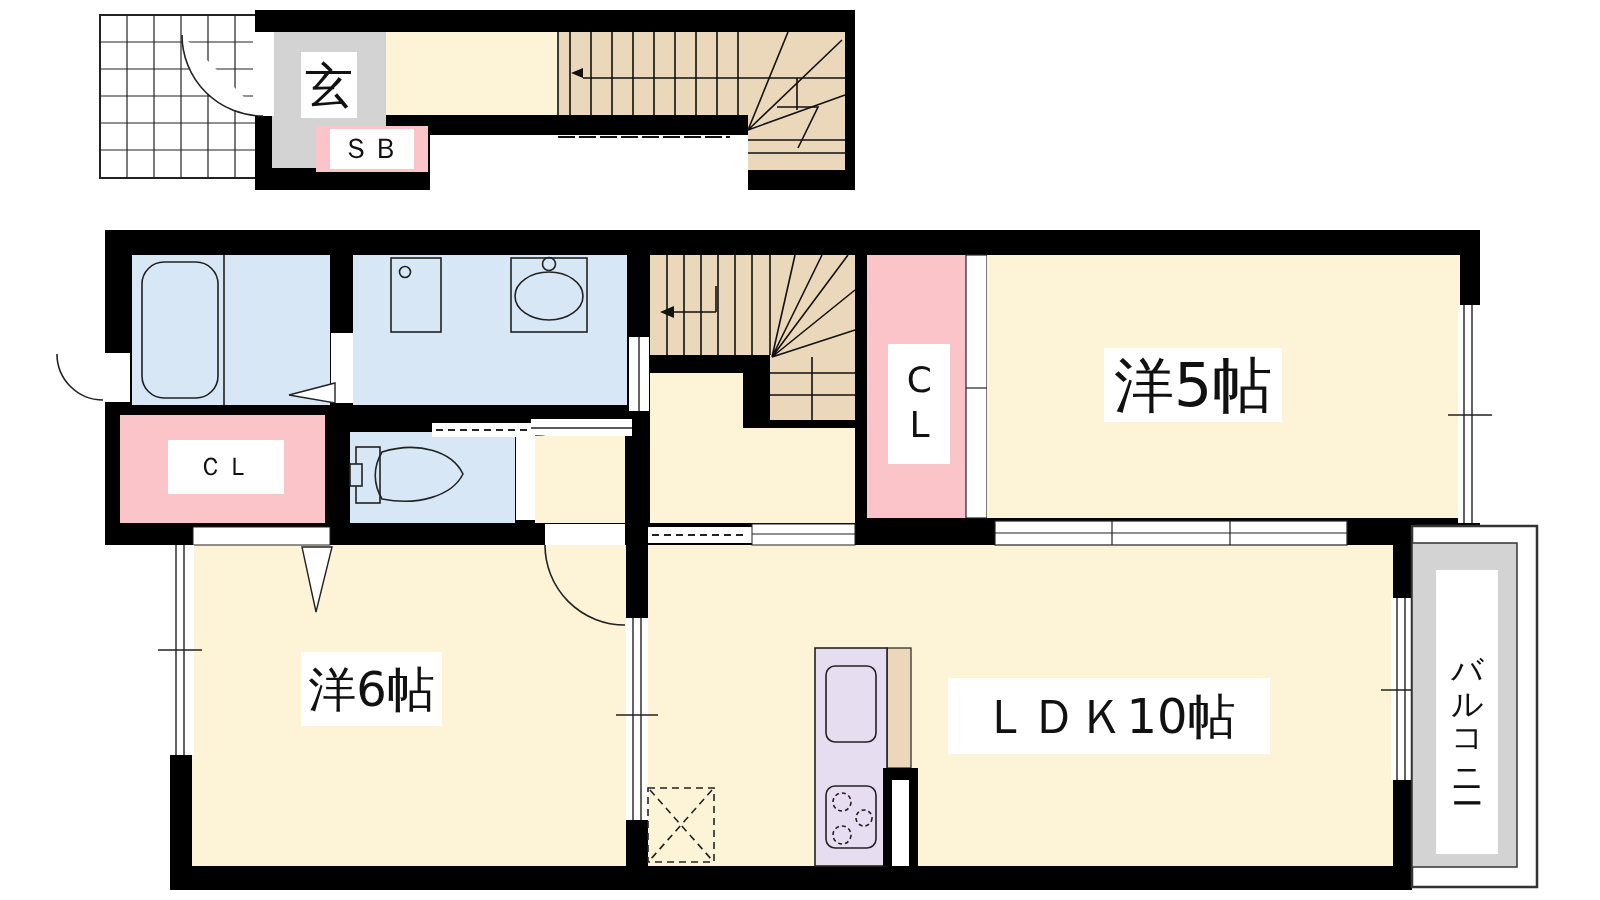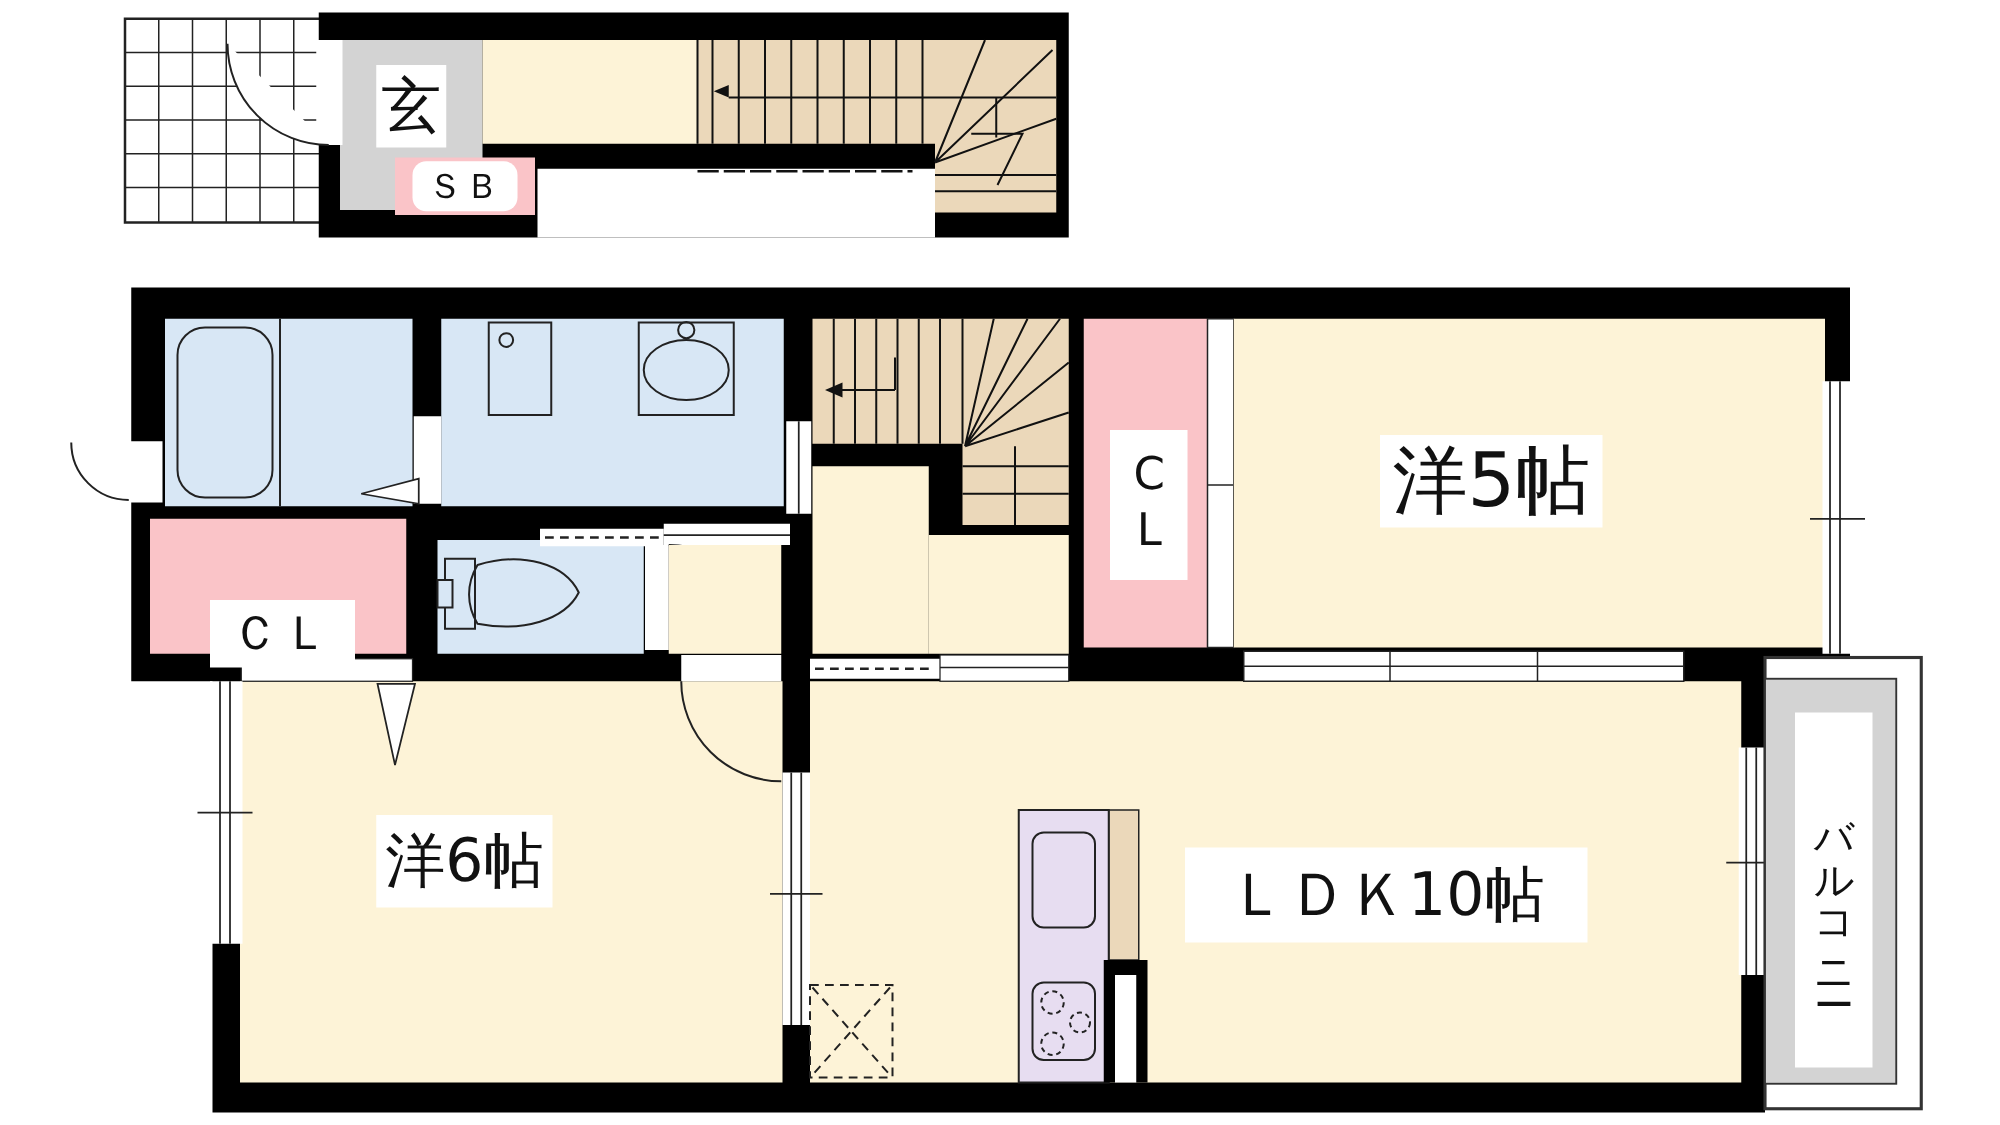--- a/index.html
+++ b/index.html
@@ -6,22 +6,22 @@
   body{font-family:"DejaVu Sans","Liberation Sans",sans-serif;}
   #canvas{position:relative;width:1600px;height:900px;background:#ffffff;overflow:hidden;}
   #plan-svg{position:absolute;left:0;top:0;}
   .room-label{
     position:absolute;background:#ffffff;color:#111;
     display:flex;align-items:center;justify-content:center;
     font-weight:500;line-height:1.05;white-space:nowrap;
   }
   .vtext{writing-mode:vertical-rl;text-orientation:upright;letter-spacing:4px;}
   .lbl-genkan {left:301px;top:52px;width:56px;height:66px;font-size:48px;}
-  .lbl-sb     {left:330px;top:129px;width:84px;height:40px;font-size:28px;letter-spacing:2px;border-radius:11px;}
-  .lbl-cl-left{left:168px;top:440px;width:116px;height:54px;font-size:38px;letter-spacing:3px;margin-top:40px;}
+  .lbl-sb     {left:330px;top:129px;width:84px;height:40px;font-size:28px;letter-spacing:2px;}
+  .lbl-cl-left{left:168px;top:440px;width:116px;height:54px;font-size:25px;letter-spacing:3px;}
   .lbl-cl-mid {left:888px;top:344px;width:62px;height:120px;font-size:36px;}
   .lbl-room5  {left:1104px;top:348px;width:178px;height:74px;font-size:60px;}
   .lbl-room6  {left:301px;top:652px;width:141px;height:74px;font-size:48px;}
   .lbl-ldk    {left:948px;top:678px;width:322px;height:76px;font-size:48px;}
   .lbl-balcony{left:1436px;top:570px;width:62px;height:284px;font-size:32px;letter-spacing:2px;}
 </style>
 </head>
 <body>
 
 <div id="canvas">

